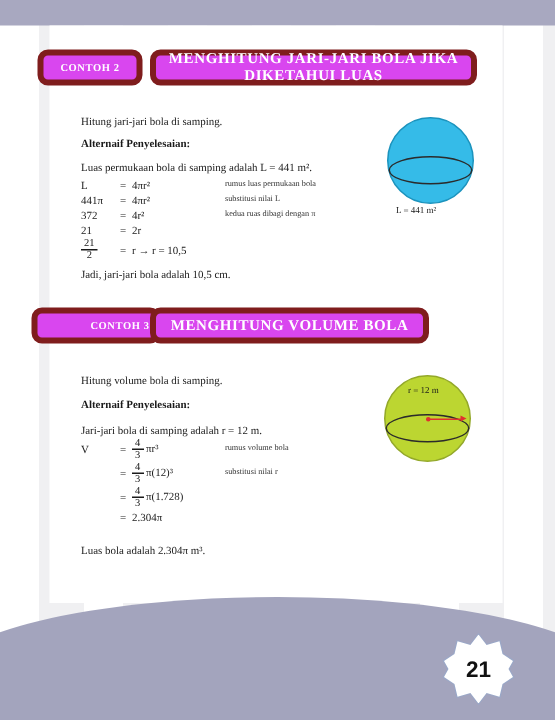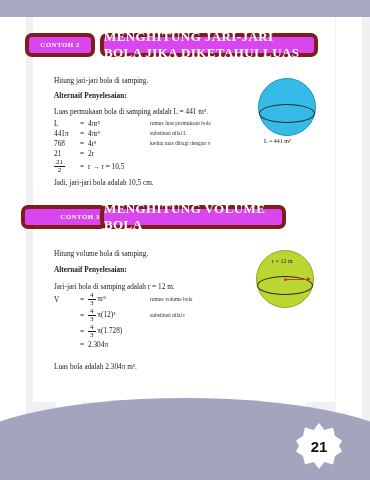--- a/index.html
+++ b/index.html
@@ -31,21 +31,21 @@
   }
   
   .pill{
     position:absolute;height:24px;border-radius:7px;
     background:#d946ef;border:4px solid #7f1d1d;
     color:#ffffff;display:flex;align-items:center;justify-content:center;
     font-family:"Liberation Serif", serif;font-weight:bold;
     letter-spacing:.4px;box-sizing:border-box;
   }
   .pill-num{font-size:7px;}
-  .pill-title{font-size:13px;}
+  .pill-title{font-size:10px;text-align:center;}
   #ex2-num{left:25px;top:33px;width:70px;}
   #ex2-title{left:100px;top:33px;width:218px;}
   #ex3-num{left:21px;top:205px;width:86px;padding-left:32px;}
   #ex3-title{left:100px;top:205px;width:186px;}
 
   
   .body-text{position:absolute;font-size:7.3px;color:#1a1a1a;line-height:1.55;}
   .bold{font-weight:bold;}
 
   .eq-table{position:absolute;font-size:7.3px;color:#1a1a1a;border-collapse:collapse;}
@@ -130,21 +130,21 @@
     <td class="c-rhs">4πr²</td>
     <td class="c-note">rumus luas permukaan bola</td>
   </tr>
   <tr>
     <td class="c-lhs">441π</td>
     <td class="c-eq">=</td>
     <td class="c-rhs">4πr²</td>
     <td class="c-note">substitusi nilai L</td>
   </tr>
   <tr>
-    <td class="c-lhs">768</td>
+    <td class="c-lhs">372</td>
     <td class="c-eq">=</td>
     <td class="c-rhs">4r²</td>
     <td class="c-note">kedua ruas dibagi dengan π</td>
   </tr>
   <tr>
     <td class="c-lhs">21</td>
     <td class="c-eq">=</td>
     <td class="c-rhs">2r</td>
     <td class="c-note"></td>
   </tr>

